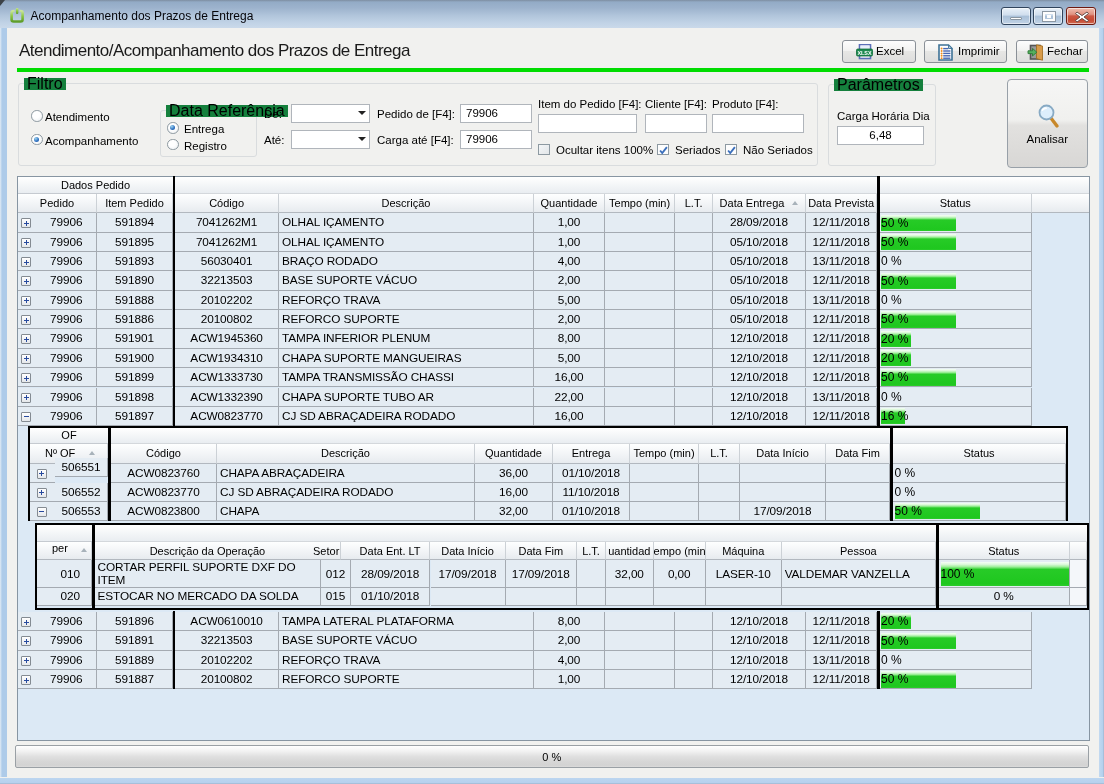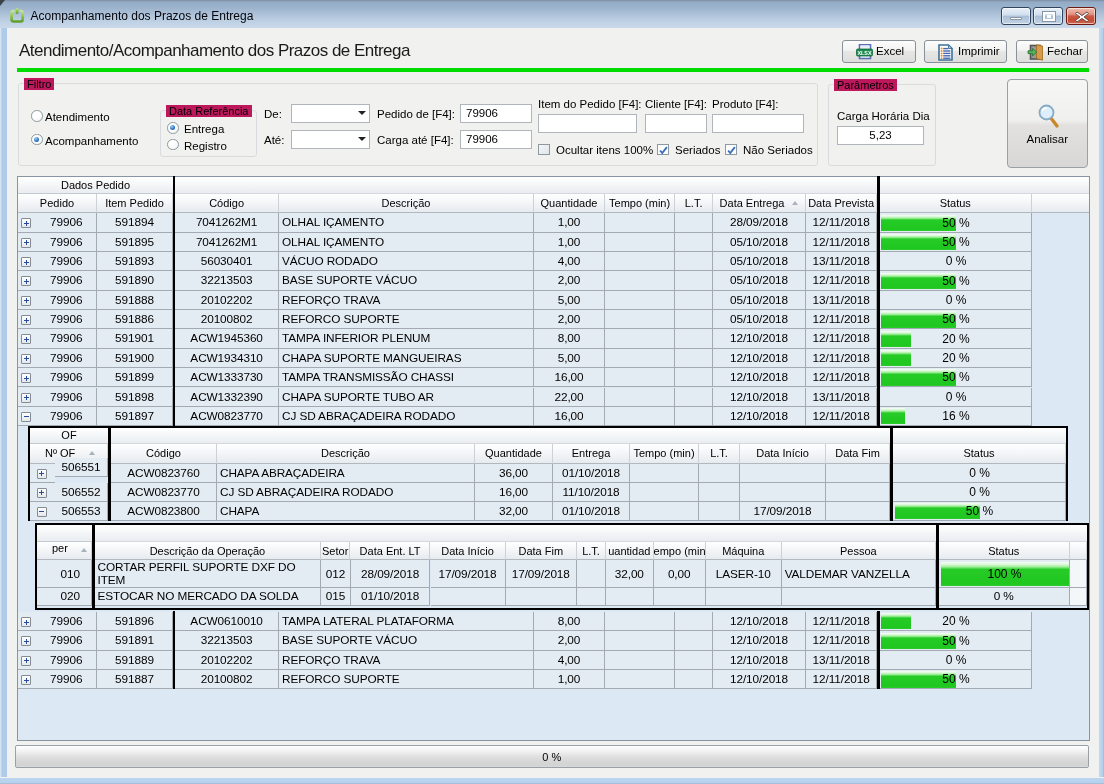--- a/index.html
+++ b/index.html
@@ -12,42 +12,42 @@
 .sideB{position:absolute;left:0;top:777.5px;width:1104px;height:6.5px;background:linear-gradient(0deg,#9fb6cf 0,#b6d1ee 1.5px,#bdd6f0 6.5px)}
 .content{position:absolute;left:6.5px;top:28px;width:1092.5px;height:749.5px;background:#f1f1ef}
 .wtitle{position:absolute;left:30.5px;top:9px;font-size:12px;color:#05050a}
 .capbtn{position:absolute;top:7px;height:18px;border:1px solid #30445c;border-radius:3px;box-shadow:inset 0 0 0 1px rgba(255,255,255,.55)}
 .minmax{background:linear-gradient(180deg,#e9f1f8 0%,#cfdded 45%,#a9c0d8 50%,#b7cbe0 80%,#c3d4e6 100%)}
 .closeb{background:linear-gradient(180deg,#f0c0b2 0%,#e09180 40%,#cc5844 50%,#c64a34 75%,#d06a50 100%);border-color:#6e1a10}
 .hbtn{position:absolute;height:23px;border:1px solid #8a9097;border-radius:3px;
  background:linear-gradient(180deg,#fdfdfd 0%,#f2f2f1 45%,#e6e6e4 50%,#dededd 100%);
  font-size:11.5px;text-align:center;color:#000}
 .groupbox{position:absolute;border:1px solid #d9dcde;border-radius:3px}
-.gblabel{position:absolute;background:#be185d;padding:0 3px;font-size:11px;line-height:12px}
+.gblabel{position:absolute;background:#15803d;padding:0 3px;font-size:16px;line-height:12px}
 .flabel{position:absolute;font-size:11.5px;white-space:nowrap}
 .tbox{position:absolute;background:#fff;border:1px solid #b0b5bb;font-size:11.5px}
 .radio{position:absolute;width:11.5px;height:11.5px;border-radius:50%;border:1px solid #8d99a1;
  background:radial-gradient(circle at 40% 35%,#fff 40%,#e8ecef 100%)}
 .radio.sel::after{content:"";position:absolute;left:2.25px;top:2.25px;width:5px;height:5px;border-radius:50%;
  background:radial-gradient(circle at 35% 30%,#8ec6e8 10%,#2d6fc0 60%,#1c4f93 100%)}
 .cbox{position:absolute;width:11.5px;height:11.5px;border:1px solid #8d99a1;background:linear-gradient(135deg,#f4f6f7,#e2e6e9)}
 .cbox.chk{background:#fdfdfd}
 .cbox.chk svg{position:absolute;left:0px;top:0px}
 .grid{position:absolute;left:17px;top:176px;width:1072.5px;height:564.5px;border:1px solid #8795a2;background:#dce9f5}
 .ghead{position:absolute;background:linear-gradient(180deg,#ffffff 0%,#f6f8f9 40%,#e9edf1 100%);
  border-bottom:1px solid #c5cad0;font-size:11px;text-align:center}
 .hcell{position:absolute;background:linear-gradient(180deg,#feffff 0%,#f4f6f8 45%,#e7ebef 100%);
  border-right:1px solid #ccd1d6;border-bottom:1px solid #b2b8bf;font-size:11px;text-align:center;white-space:nowrap}
 .dcell{position:absolute;background:#e4ecf3;border-right:1px solid #a4aab1;border-bottom:1px solid #a4aab1;
  font-size:11.8px;letter-spacing:-0.1px;text-align:center;white-space:nowrap;overflow:hidden}
 .dleft{text-align:left;padding-left:3px}
 .noR{border-right:none}
 .blk{position:absolute;background:#000}
 .gbar{position:absolute;background:linear-gradient(180deg,#f6fef6 0%,#dcf8da 10%,#9fef9a 20%,#27cb27 31%,#1fc71f 90%,#2bcc2b 100%)}
-.gtx{position:absolute;font-size:12px;text-align:center}
+.gtx{position:absolute;font-size:12px;text-align:left}
 .expb{position:absolute;width:10px;height:10px;border:1px solid #848b92;border-radius:1px;
  background:linear-gradient(180deg,#ffffff,#e4e7ea)}
 .expb::before{content:"";position:absolute;left:1.5px;top:3.5px;width:5px;height:1px;background:#274a9e}
 .expb.plus::after{content:"";position:absolute;left:3.5px;top:1.5px;width:1px;height:5px;background:#274a9e}
 .sorttri{position:absolute;width:0;height:0;border-left:3.5px solid transparent;border-right:3.5px solid transparent;
  border-bottom:4.5px solid #a8b2ba}
 .pbar{position:absolute;left:14.5px;top:744.5px;width:1074.5px;height:23.5px;border:1px solid #9aa0a5;border-radius:2px;
  background:linear-gradient(180deg,#ffffff 0%,#f2f2f2 25%,#e0e0e0 50%,#d6d6d6 75%,#d3d3d3 92%,#dbdbdb 100%);
  text-align:center;font-size:11px;line-height:22.5px}
 
@@ -159,21 +159,21 @@
 <div class="flabel" style="left:675px;top:144px">Seriados</div>
 <div class="cbox chk" style="left:725px;top:143.5px">
     <svg width="11" height="11" viewBox="0 0 13 13">
       <path d="M2.5 6.5 L5 9.5 L10.5 2.5" fill="none" stroke="#3b6fbc" stroke-width="2.2"></path>
     </svg>
   </div>
 <div class="flabel" style="left:743px;top:144px">Não Seriados</div>
 <div class="groupbox" style="left:828px;top:84px;width:108px;height:82px"></div>
 <div class="gblabel" style="left:834px;top:78.5px">Parâmetros</div>
 <div class="flabel" style="left:837px;top:110px">Carga Horária Dia</div>
-<div class="tbox" style="left:837px;top:126px;width:87px;height:18.5px;line-height:17px;text-align:center">5,23</div>
+<div class="tbox" style="left:837px;top:126px;width:87px;height:18.5px;line-height:17px;text-align:center">6,48</div>
 <div class="abs" style="left:1007px;top:79px;width:80.5px;height:88.5px;border:1px solid #98a0a8;border-radius:4px;
 background:linear-gradient(180deg,#f6f6f5 0%,#f0f0ee 46%,#e2e1df 52%,#d8d7d5 100%);text-align:center">
 <svg class="abs" style="left:29px;top:24px" width="24" height="26" viewBox="0 0 24 26">
 <line x1="13.5" y1="13.5" x2="20" y2="22" stroke="#c8882a" stroke-width="3.4" stroke-linecap="round"></line>
 <circle cx="9.5" cy="8.5" r="7" fill="#ddeefc" stroke="#88aac4" stroke-width="1.8"></circle>
 <path d="M5.5 6 A5 5 0 0 1 9 4.2" fill="none" stroke="#fff" stroke-width="1.8" stroke-linecap="round"></path>
 </svg>
 <div class="abs" style="left:0;top:53px;width:100%;font-size:11.5px">Analisar</div>
   </div>
 <div class="grid"></div>
@@ -216,21 +216,21 @@
 <div class="dcell" style="left:713.0px;top:232.7px;width:93.0px;height:19.3px;line-height:18.4px">05/10/2018</div>
 <div class="dcell" style="left:806.0px;top:232.7px;width:71.3px;height:19.3px;line-height:18.4px">12/11/2018</div>
 <div class="dcell" style="left:880.0px;top:232.7px;width:151.5px;height:19.3px;"></div>
 <div class="expb plus" style="left:21px;top:237.7px"></div>
 <div class="gbar" style="left:881.0px;top:234.0px;width:75.0px;height:16.2px"></div>
 <div class="gtx" style="left:881.0px;top:234.0px;width:150.0px;height:16.2px;line-height:16.2px">50 %</div>
 <div class="dcell noR" style="left:18.0px;top:252.0px;width:18.5px;height:19.4px;"></div>
 <div class="dcell" style="left:36.5px;top:252.0px;width:60.5px;height:19.4px;line-height:18.4px">79906</div>
 <div class="dcell" style="left:97.0px;top:252.0px;width:76.0px;height:19.4px;line-height:18.4px">591893</div>
 <div class="dcell" style="left:175.2px;top:252.0px;width:103.8px;height:19.4px;line-height:18.4px">56030401</div>
-<div class="dcell dleft" style="left:279.0px;top:252.0px;width:255.0px;height:19.4px;line-height:18.4px">VÁCUO RODADO</div>
+<div class="dcell dleft" style="left:279.0px;top:252.0px;width:255.0px;height:19.4px;line-height:18.4px">BRAÇO RODADO</div>
 <div class="dcell" style="left:534.0px;top:252.0px;width:71.0px;height:19.4px;line-height:18.4px">4,00</div>
 <div class="dcell" style="left:605.0px;top:252.0px;width:70.2px;height:19.4px;"></div>
 <div class="dcell" style="left:675.2px;top:252.0px;width:37.8px;height:19.4px;"></div>
 <div class="dcell" style="left:713.0px;top:252.0px;width:93.0px;height:19.4px;line-height:18.4px">05/10/2018</div>
 <div class="dcell" style="left:806.0px;top:252.0px;width:71.3px;height:19.4px;line-height:18.4px">13/11/2018</div>
 <div class="dcell" style="left:880.0px;top:252.0px;width:151.5px;height:19.4px;"></div>
 <div class="expb plus" style="left:21px;top:257.0px"></div>
 <div class="gtx" style="left:881.0px;top:253.3px;width:150.0px;height:16.2px;line-height:16.2px">0 %</div>
 <div class="dcell noR" style="left:18.0px;top:271.4px;width:18.5px;height:19.4px;"></div>
 <div class="dcell" style="left:36.5px;top:271.4px;width:60.5px;height:19.4px;line-height:18.4px">79906</div>
@@ -404,21 +404,21 @@
 <div class="blk" style="left:108px;top:425.7px;width:3px;height:95.8px"></div>
 <div class="blk" style="left:890px;top:425.7px;width:3px;height:95.8px"></div>
 <div class="abs" style="left:34.5px;top:522.5px;width:1054.5px;height:87.5px;border:2.5px solid #000;background:#dce9f5"></div>
 <div class="ghead" style="left:37.0px;top:525.0px;width:1049.5px;height:16.5px;border-bottom:1px solid #d4d8dc"></div>
 <div class="ghead" style="left:37.0px;top:525.0px;width:54.5px;height:16.5px;"></div>
 <div class="hcell" style="left:37.0px;top:541.5px;width:1049.5px;height:18.0px;border-right:none"></div>
 <div class="hcell" style="left:37.0px;top:541.5px;width:54.5px;height:18.0px;">
     <span style="position:absolute;left:15px">per</span>
   </div>
 <div class="hcell" style="left:94.5px;top:541.5px;width:226.9px;height:18.0px;line-height:18px">Descrição da Operação</div>
-<div class="hcell" style="left:321px;top:541.5px;width:29.3px;height:18.0px;line-height:18px">Setor</div>
+<div class="hcell" style="left:312px;top:541.5px;width:29.3px;height:18.0px;line-height:18px">Setor</div>
 <div class="hcell" style="left:350.7px;top:541.5px;width:79.8px;height:18.0px;line-height:18px">Data Ent. LT</div>
 <div class="hcell" style="left:430.5px;top:541.5px;width:75.0px;height:18.0px;line-height:18px">Data Início</div>
 <div class="hcell" style="left:505.5px;top:541.5px;width:71.5px;height:18.0px;line-height:18px">Data Fim</div>
 <div class="hcell" style="left:577.0px;top:541.5px;width:29.0px;height:18.0px;line-height:18px">L.T.</div>
 <div class="hcell" style="left:606.0px;top:541.5px;width:47.6px;height:18.0px;line-height:18px">uantidad</div>
 <div class="hcell" style="left:653.6px;top:541.5px;width:52.2px;height:18.0px;line-height:18px">empo (min</div>
 <div class="hcell" style="left:705.8px;top:541.5px;width:75.9px;height:18.0px;line-height:18px">Máquina</div>
 <div class="hcell" style="left:781.7px;top:541.5px;width:154.3px;height:18.0px;line-height:18px">Pessoa</div>
 <div class="hcell" style="left:939.0px;top:541.5px;width:130.5px;height:18.0px;line-height:18px">Status</div>
 <div class="hcell" style="left:1069.5px;top:541.5px;width:17.0px;height:18.0px;line-height:18px"></div>

